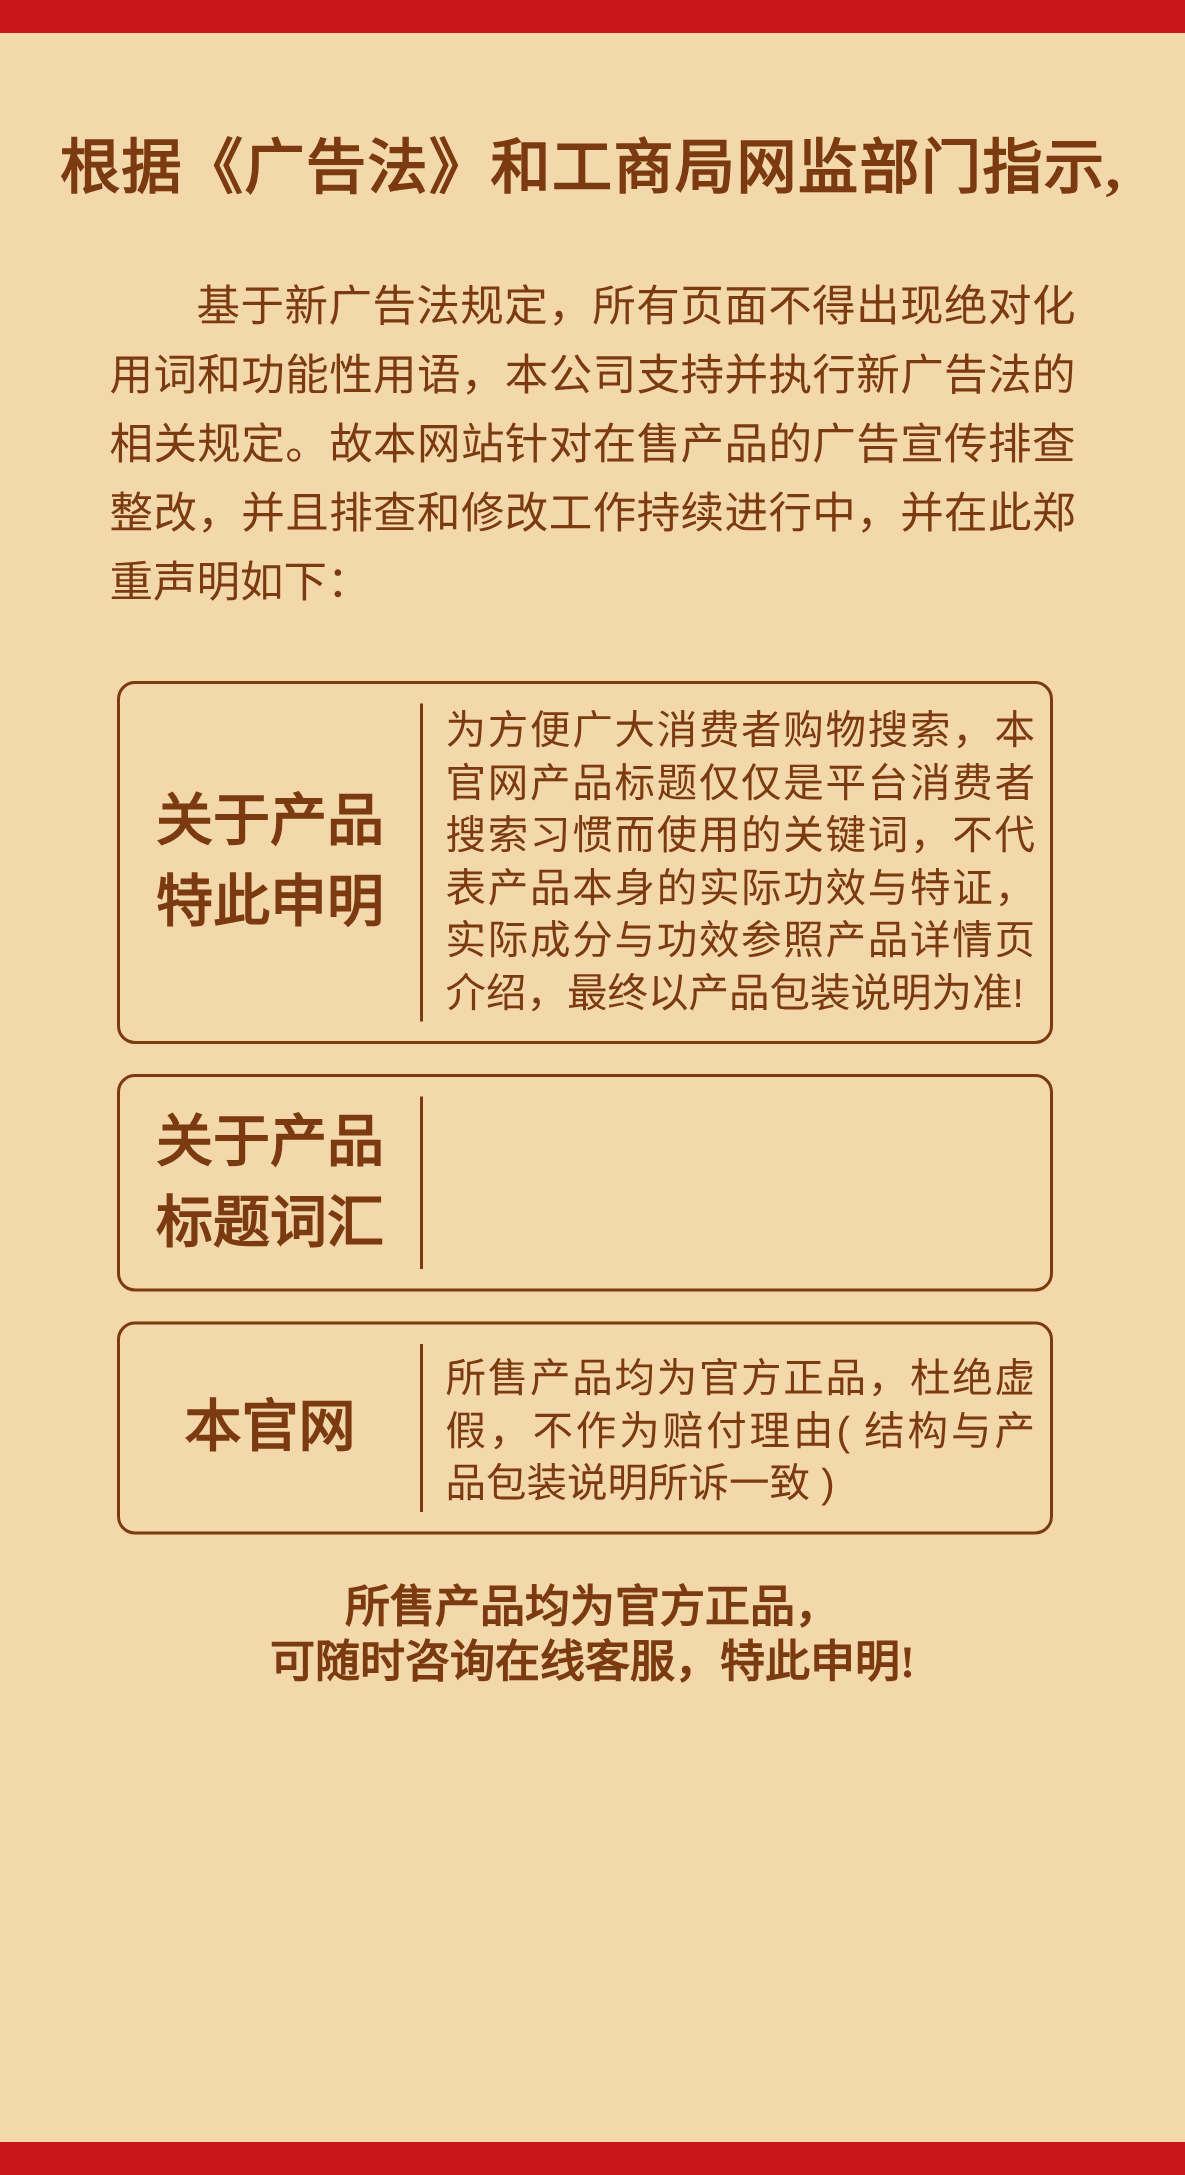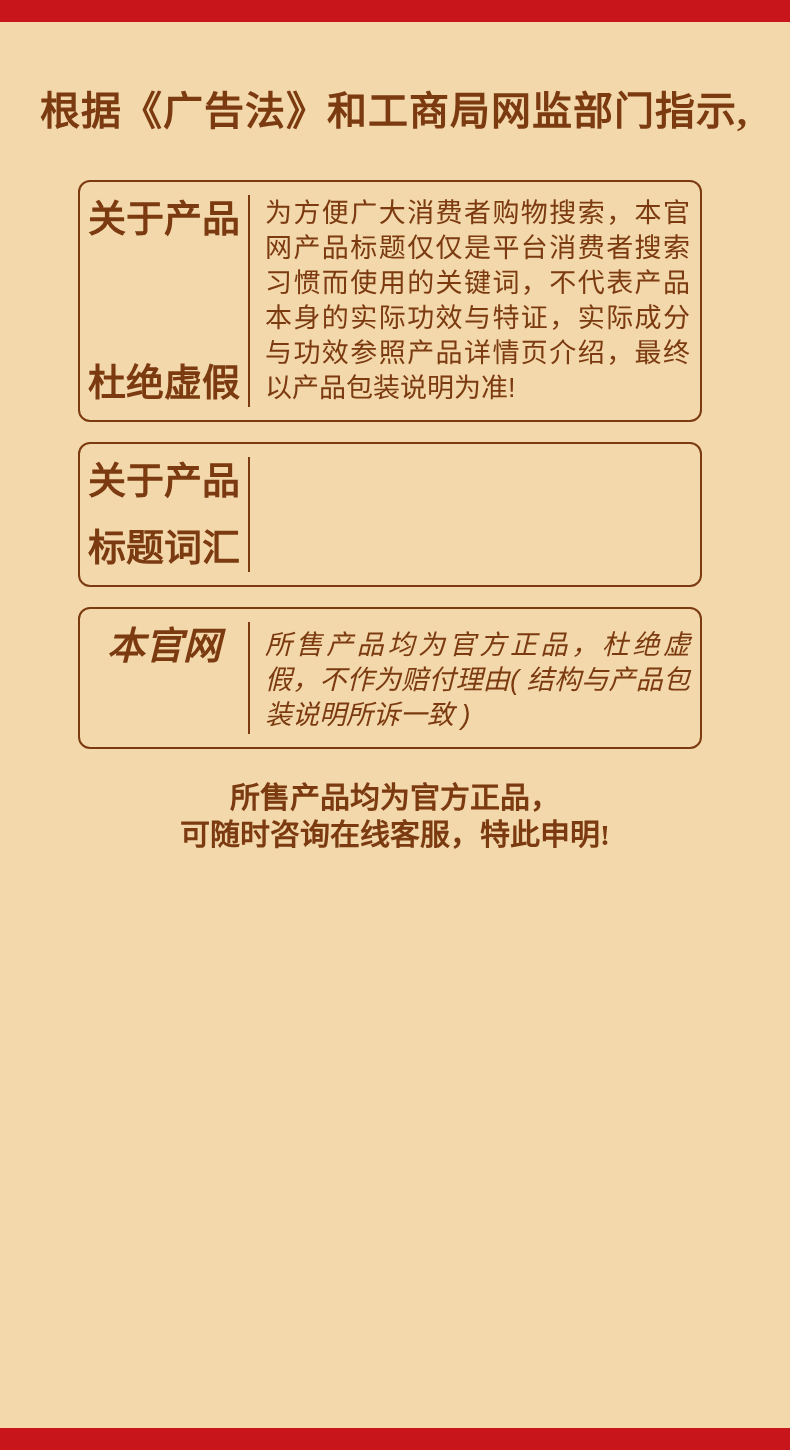--- a/index.html
+++ b/index.html
@@ -45,74 +45,75 @@
     margin:0 auto 20px 78px;
     border:2px solid var(--ink,#7c3a10);
     border-radius:12px;
     display:flex;
     align-items:stretch;
   }
   .notice-box .label{
     width:168px;
     display:flex;
     flex-direction:column;
-    justify-content:space-between;
+    justify-content:center;
     align-items:center;
     text-align:center;
     font-size:38px;
     font-weight:bold;
     line-height:54px;
-    padding:10px 0;
+    padding:10px 16px;
   }
   .notice-box .divider{
     width:2px;
     background:var(--ink,#7c3a10);
     margin:13px 0;
   }
   .notice-box .body{
     flex:1;
     display:flex;
     align-items:flex-end;
     padding:14px 10px 14px 15px;
     font-family:"Liberation Sans","DejaVu Sans",sans-serif;
     font-size:27px;
     line-height:35px;
     text-align:justify;
   }
   .notice-box.b1{min-height:192px;}
   .notice-box.b2{min-height:145px;}
-  .notice-box.b3{min-height:142px;font-style:italic;}
+  .notice-box.b3{min-height:142px;}
 
   .footer{
     margin-top:30px;
     text-align:center;
     font-size:30px;
     font-weight:bold;
     line-height:37px;
   }
 </style>
 </head>
 <body>
 
 <div class="page" style="--bg: #f2d8ab; --bar: #c8151b; --ink: #7c3a10;">
 
   <div class="bar top"></div>
 
   <div class="title">
     <div>根据《广告法》和工商局网监部门指示,</div>
   </div>
 
+  <div class="para first">基于新广告法规定，所有页面不得出现绝对化用词和功能性用语，本公司支持并执行新广告法的相关规定。故本网站针对在售产品的广告宣传排查整改，并且排查和修改工作持续进行中，并在此郑重声明如下：</div>
 
 
   <div class="boxes">
 
     <div class="notice-box b1">
       <div class="label">
         <div>关于产品</div>
-        <div>杜绝虚假</div>
+        <div>特此申明</div>
       </div>
       <div class="divider"></div>
       <div class="body">
         <span>为方便广大消费者购物搜索，本官网产品标题仅仅是平台消费者搜索习惯而使用的关键词，不代表产品本身的实际功效与特证，实际成分与功效参照产品详情页介绍，最终以产品包装说明为准!</span>
       </div>
     </div>
 
     <div class="notice-box b2">
       <div class="label">
         <div>关于产品</div>

